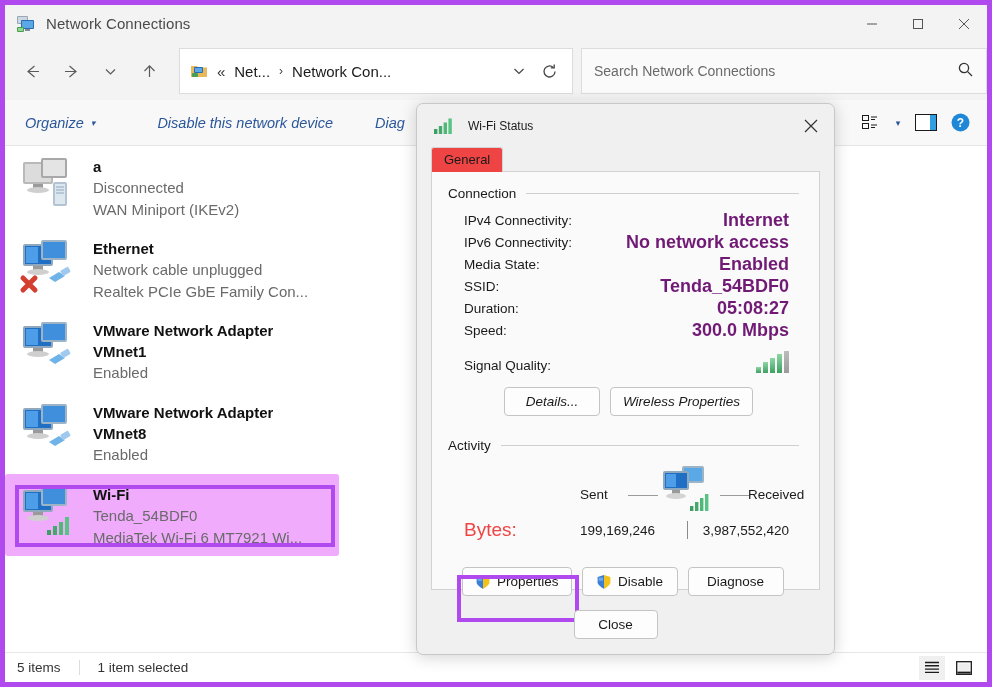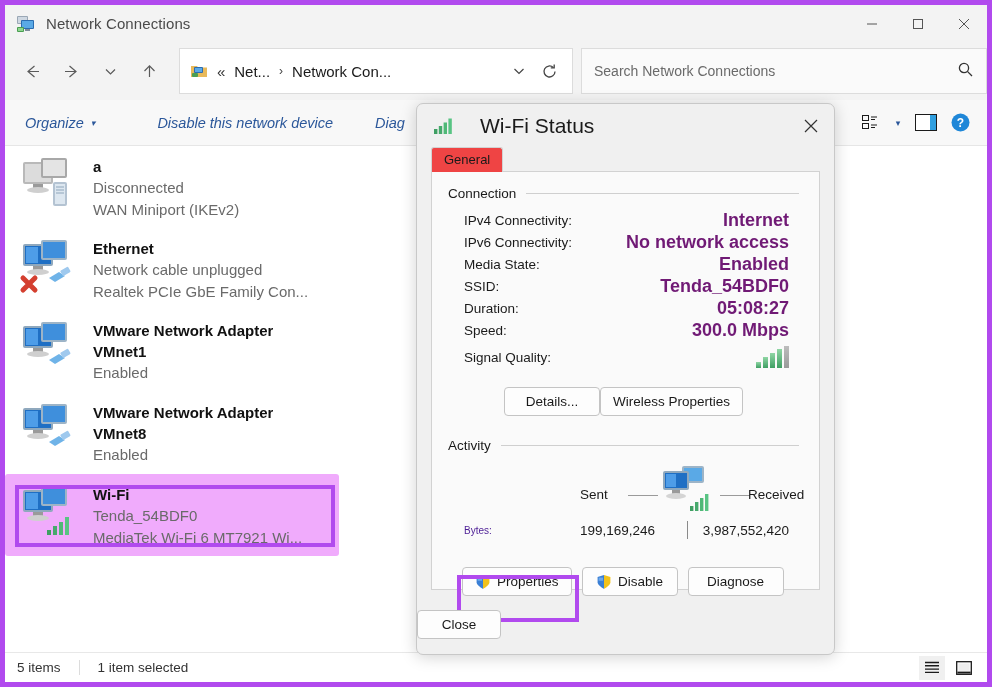--- a/index.html
+++ b/index.html
@@ -204,21 +204,21 @@
     z-index: 10;
     overflow: hidden;
   }
   #dlg-titlebar {
     height: 43px;
     display: flex;
     align-items: center;
     padding-left: 16px;
   }
   #dlg-titlebar .dlg-icon { width: 22px; height: 18px; position: relative; flex:0 0 auto;}
-  #dlg-title { margin-left: 25px; font-size: 21px; color: #1a1a1a; }
+  #dlg-title { margin-left: 13px; font-size: 12px; color: #1a1a1a; }
   #dlg-close {
     margin-left: auto;
     width: 46px; height: 43px;
     display:flex;align-items:center;justify-content:center;
     color:#333;
   }
   #dlg-tabstrip {
     height: 25px;
     padding-left: 14px;
     display: flex;
@@ -266,26 +266,26 @@
   }
   .kv-row {
     display: flex;
     align-items: center;
     height: 22px;
     padding-left: 16px;
     padding-right: 14px;
   }
   .kv-key { font-size: 13.5px; color: #1a1a1a; }
   .kv-val { margin-left: auto; font-size: 18px; color: #701a75; font-weight: bold; }
-  .kv-row.signal { height: 32px; }
+  .kv-row.signal { height: 32px; align-items: flex-end; }
   .signal-bars { margin-left: auto; display: flex; align-items: flex-end; gap: 2px; height: 22px; }
   .signal-bars i { display:block; width: 5px; background: linear-gradient(180deg,#8fd6a4,#3f9f63); }
   .signal-bars i.off { background: linear-gradient(180deg,#bdbdbd,#9a9a9a); }
 
-  .btn-row { display: flex; padding-left: 56px; margin-top: 14px; }
+  .btn-row { display: flex; gap: 10px; padding-left: 56px; margin-top: 14px; font-style: italic; }
   .win-btn {
     min-width: 96px;
     height: 29px;
     background: #fdfdfd;
     border: 1px solid #c4c4c4;
     border-radius: 4px;
     font-size: 13.5px;
     color: #1a1a1a;
     display: flex; align-items: center; justify-content: center;
     padding: 0 12px;
@@ -300,21 +300,21 @@
     margin-top: 4px;
   }
   .act-label { position: absolute; font-size: 13.5px; color:#1a1a1a; }
   #act-sent { left: 132px; top: 26px; }
   #act-recv { left: 300px; top: 26px; }
   .act-dash { position:absolute; height:1px; background:#9a9a9a; top: 34px; }
   #dash-left { left: 180px; width: 30px; }
   #dash-right { left: 272px; width: 30px; }
   #act-monitor { position:absolute; left: 212px; top: 2px; width: 56px; height: 52px; }
   #bytes-row { display:flex; align-items:center; height: 22px; padding-left: 16px; margin-top: 2px; position: relative;}
-  #bytes-key { font-size: 10px; color: #4c1d95; text-align: right; }
+  #bytes-key { font-size: 19px; color: #ef4444; text-align: right; }
   #bytes-sent { position:absolute; left: 132px; font-size: 13.5px; color:#1a1a1a; }
   #bytes-recv { position:absolute; right: 14px; font-size: 13.5px; color:#1a1a1a; }
   #bytes-divider { position:absolute; left: 239px; top: 2px; width:1px; height: 18px; background:#8a8a8a; }
 
   #bottom-btn-row { display:flex; gap: 10px; padding-left: 14px; margin-top: 26px; }
 
   #props-annotation {
     position: absolute;
     left: 9px; top: 8px;
     width: 122px; height: 47px;
@@ -322,21 +322,21 @@
     pointer-events: none;
   }
   #bottom-btn-wrap { position: relative; }
 
   #dlg-footer {
     position: absolute;
     left: 0; right: 4px; bottom: 0;
     height: 60px;
     display: flex;
     align-items: center;
-    justify-content: flex-start;
+    justify-content: center;
     padding-right: 16px;
   }
   #btn-close-dlg {
     width: 84px; height: 29px;
     background: #fdfdfd;
     border: 1px solid #c4c4c4;
     border-radius: 4px;
     font-size: 13.5px;
     color:#1a1a1a;
     display:flex;align-items:center;justify-content:center;

